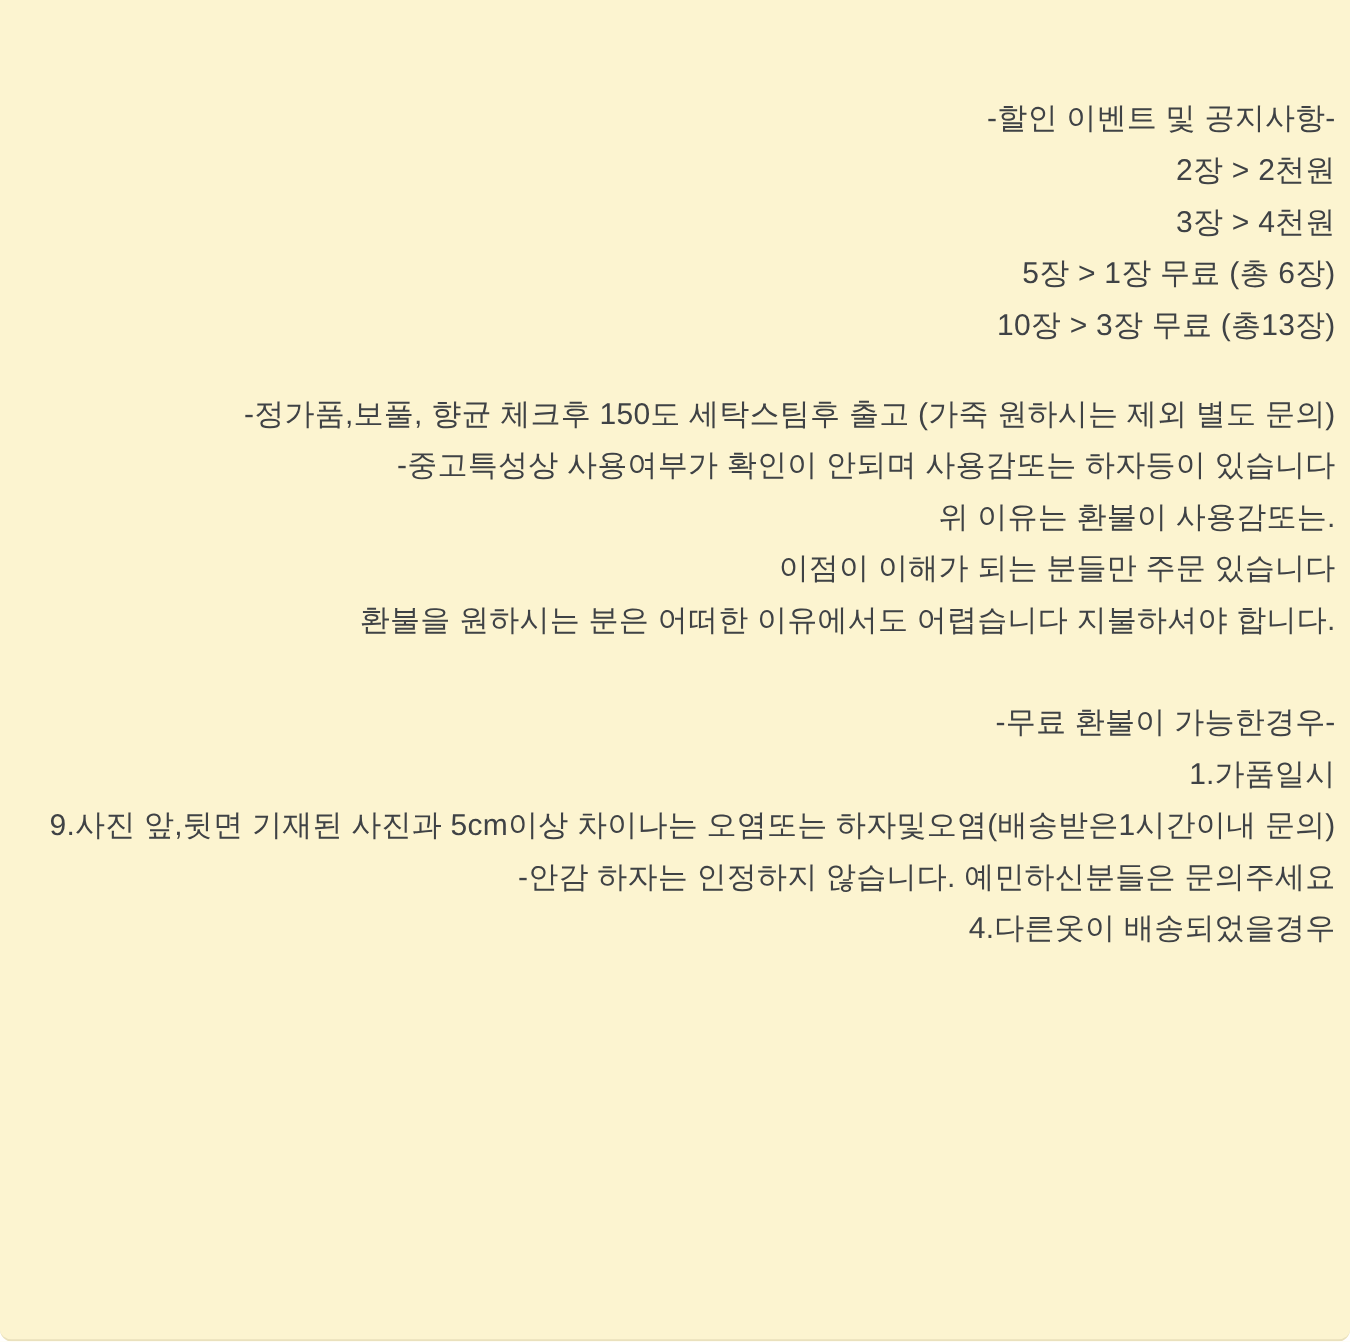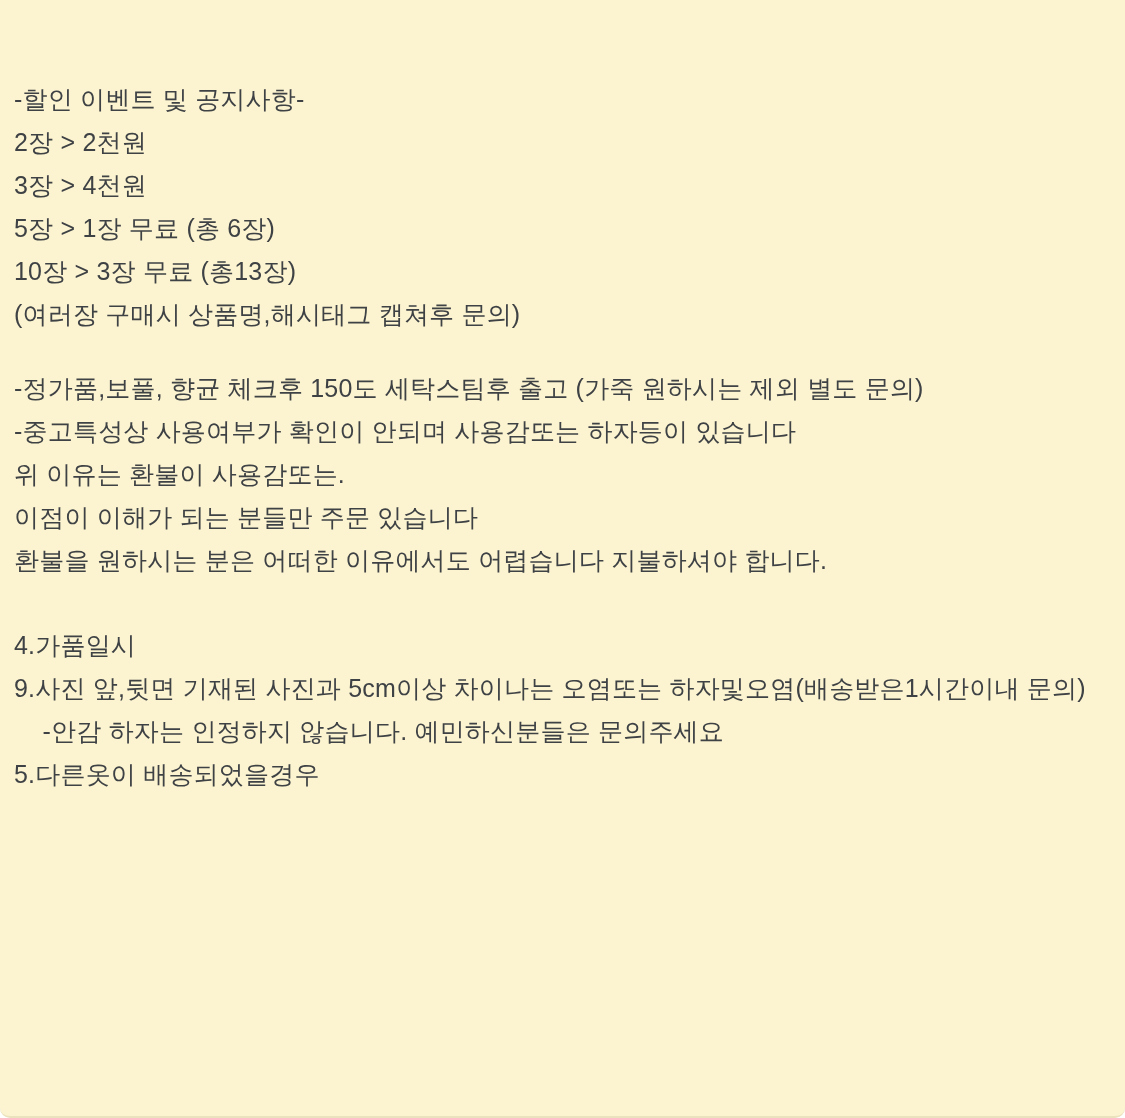--- a/index.html
+++ b/index.html
@@ -19,54 +19,55 @@
     font-family: "Liberation Sans", "DejaVu Sans", sans-serif;
     font-size: 25px;
     line-height: 43px;
     font-weight: 400;
     color: #3F4245;
     letter-spacing: 0.2px;
     overflow: hidden;
   }
   .notice-section {
     display: block;
+    text-align: right;
   }
   .notice-line {
     white-space: pre-wrap;
     height: 43px;
   }
   .section-gap-small { height: 31px; }
   .section-gap-large { height: 42px; }
 </style>
 </head>
 <body>
 
 <div class="notice-card">
 
   <div class="notice-section">
     <div class="notice-line">-할인 이벤트 및 공지사항-</div>
     <div class="notice-line">2장 &gt; 2천원</div>
     <div class="notice-line">3장 &gt; 4천원</div>
     <div class="notice-line">5장 &gt; 1장 무료 (총 6장)</div>
     <div class="notice-line">10장 &gt; 3장 무료 (총13장)</div>
-    <div class="notice-line">(여러장 구매시 상품명,해시태그 캡쳐후 문의)</div>
   </div>
 
   <div class="section-gap-small"></div>
 
   <div class="notice-section">
     <div class="notice-line">-정가품,보풀, 향균 체크후 150도 세탁스팀후 출고 (가죽 원하시는 제외 별도 문의)</div>
     <div class="notice-line">-중고특성상 사용여부가 확인이 안되며 사용감또는 하자등이 있습니다</div>
     <div class="notice-line">위 이유는 환불이 사용감또는.</div>
     <div class="notice-line">이점이 이해가 되는 분들만 주문 있습니다</div>
     <div class="notice-line">환불을 원하시는 분은 어떠한 이유에서도 어렵습니다 지불하셔야 합니다.</div>
   </div>
 
   <div class="section-gap-large"></div>
 
   <div class="notice-section">
-    <div class="notice-line">4.가품일시</div>
+    <div class="notice-line">-무료 환불이 가능한경우-</div>
+    <div class="notice-line">1.가품일시</div>
     <div class="notice-line">9.사진 앞,뒷면 기재된 사진과 5cm이상 차이나는 오염또는 하자및오염(배송받은1시간이내 문의)</div>
     <div class="notice-line">    -안감 하자는 인정하지 않습니다. 예민하신분들은 문의주세요</div>
-    <div class="notice-line">5.다른옷이 배송되었을경우</div>
+    <div class="notice-line">4.다른옷이 배송되었을경우</div>
   </div>
 
 </div>
 
 </body></html>

